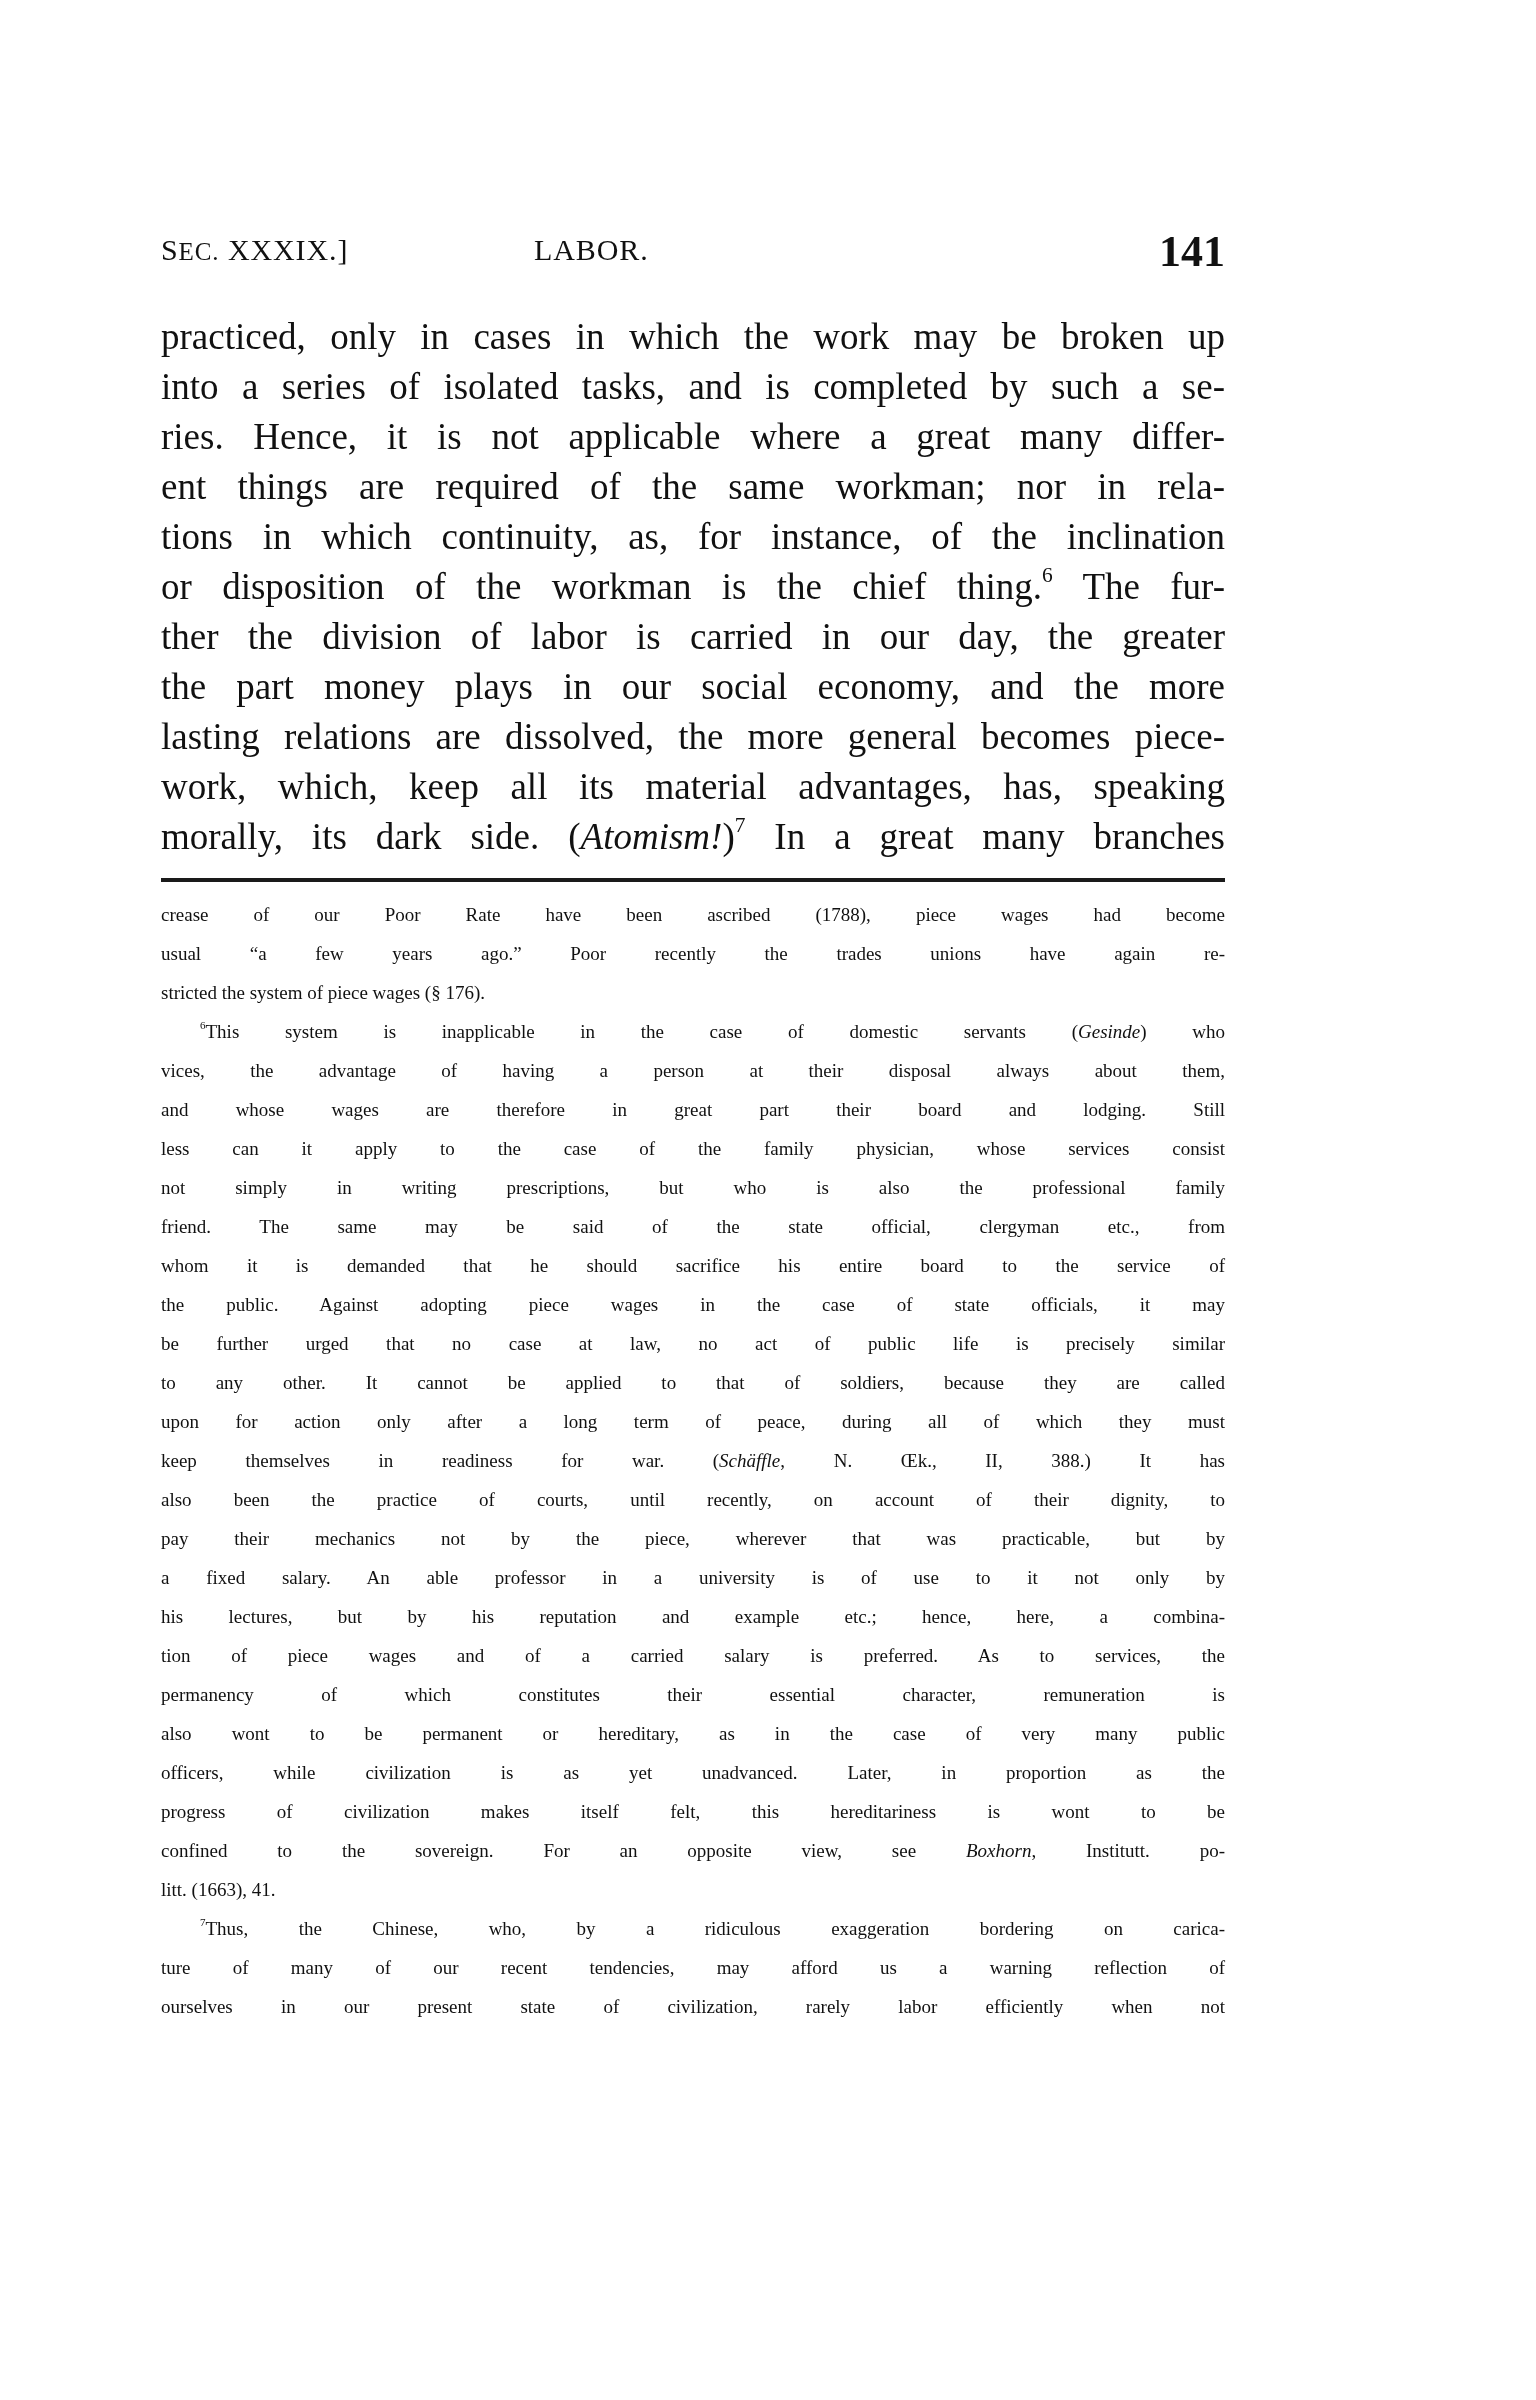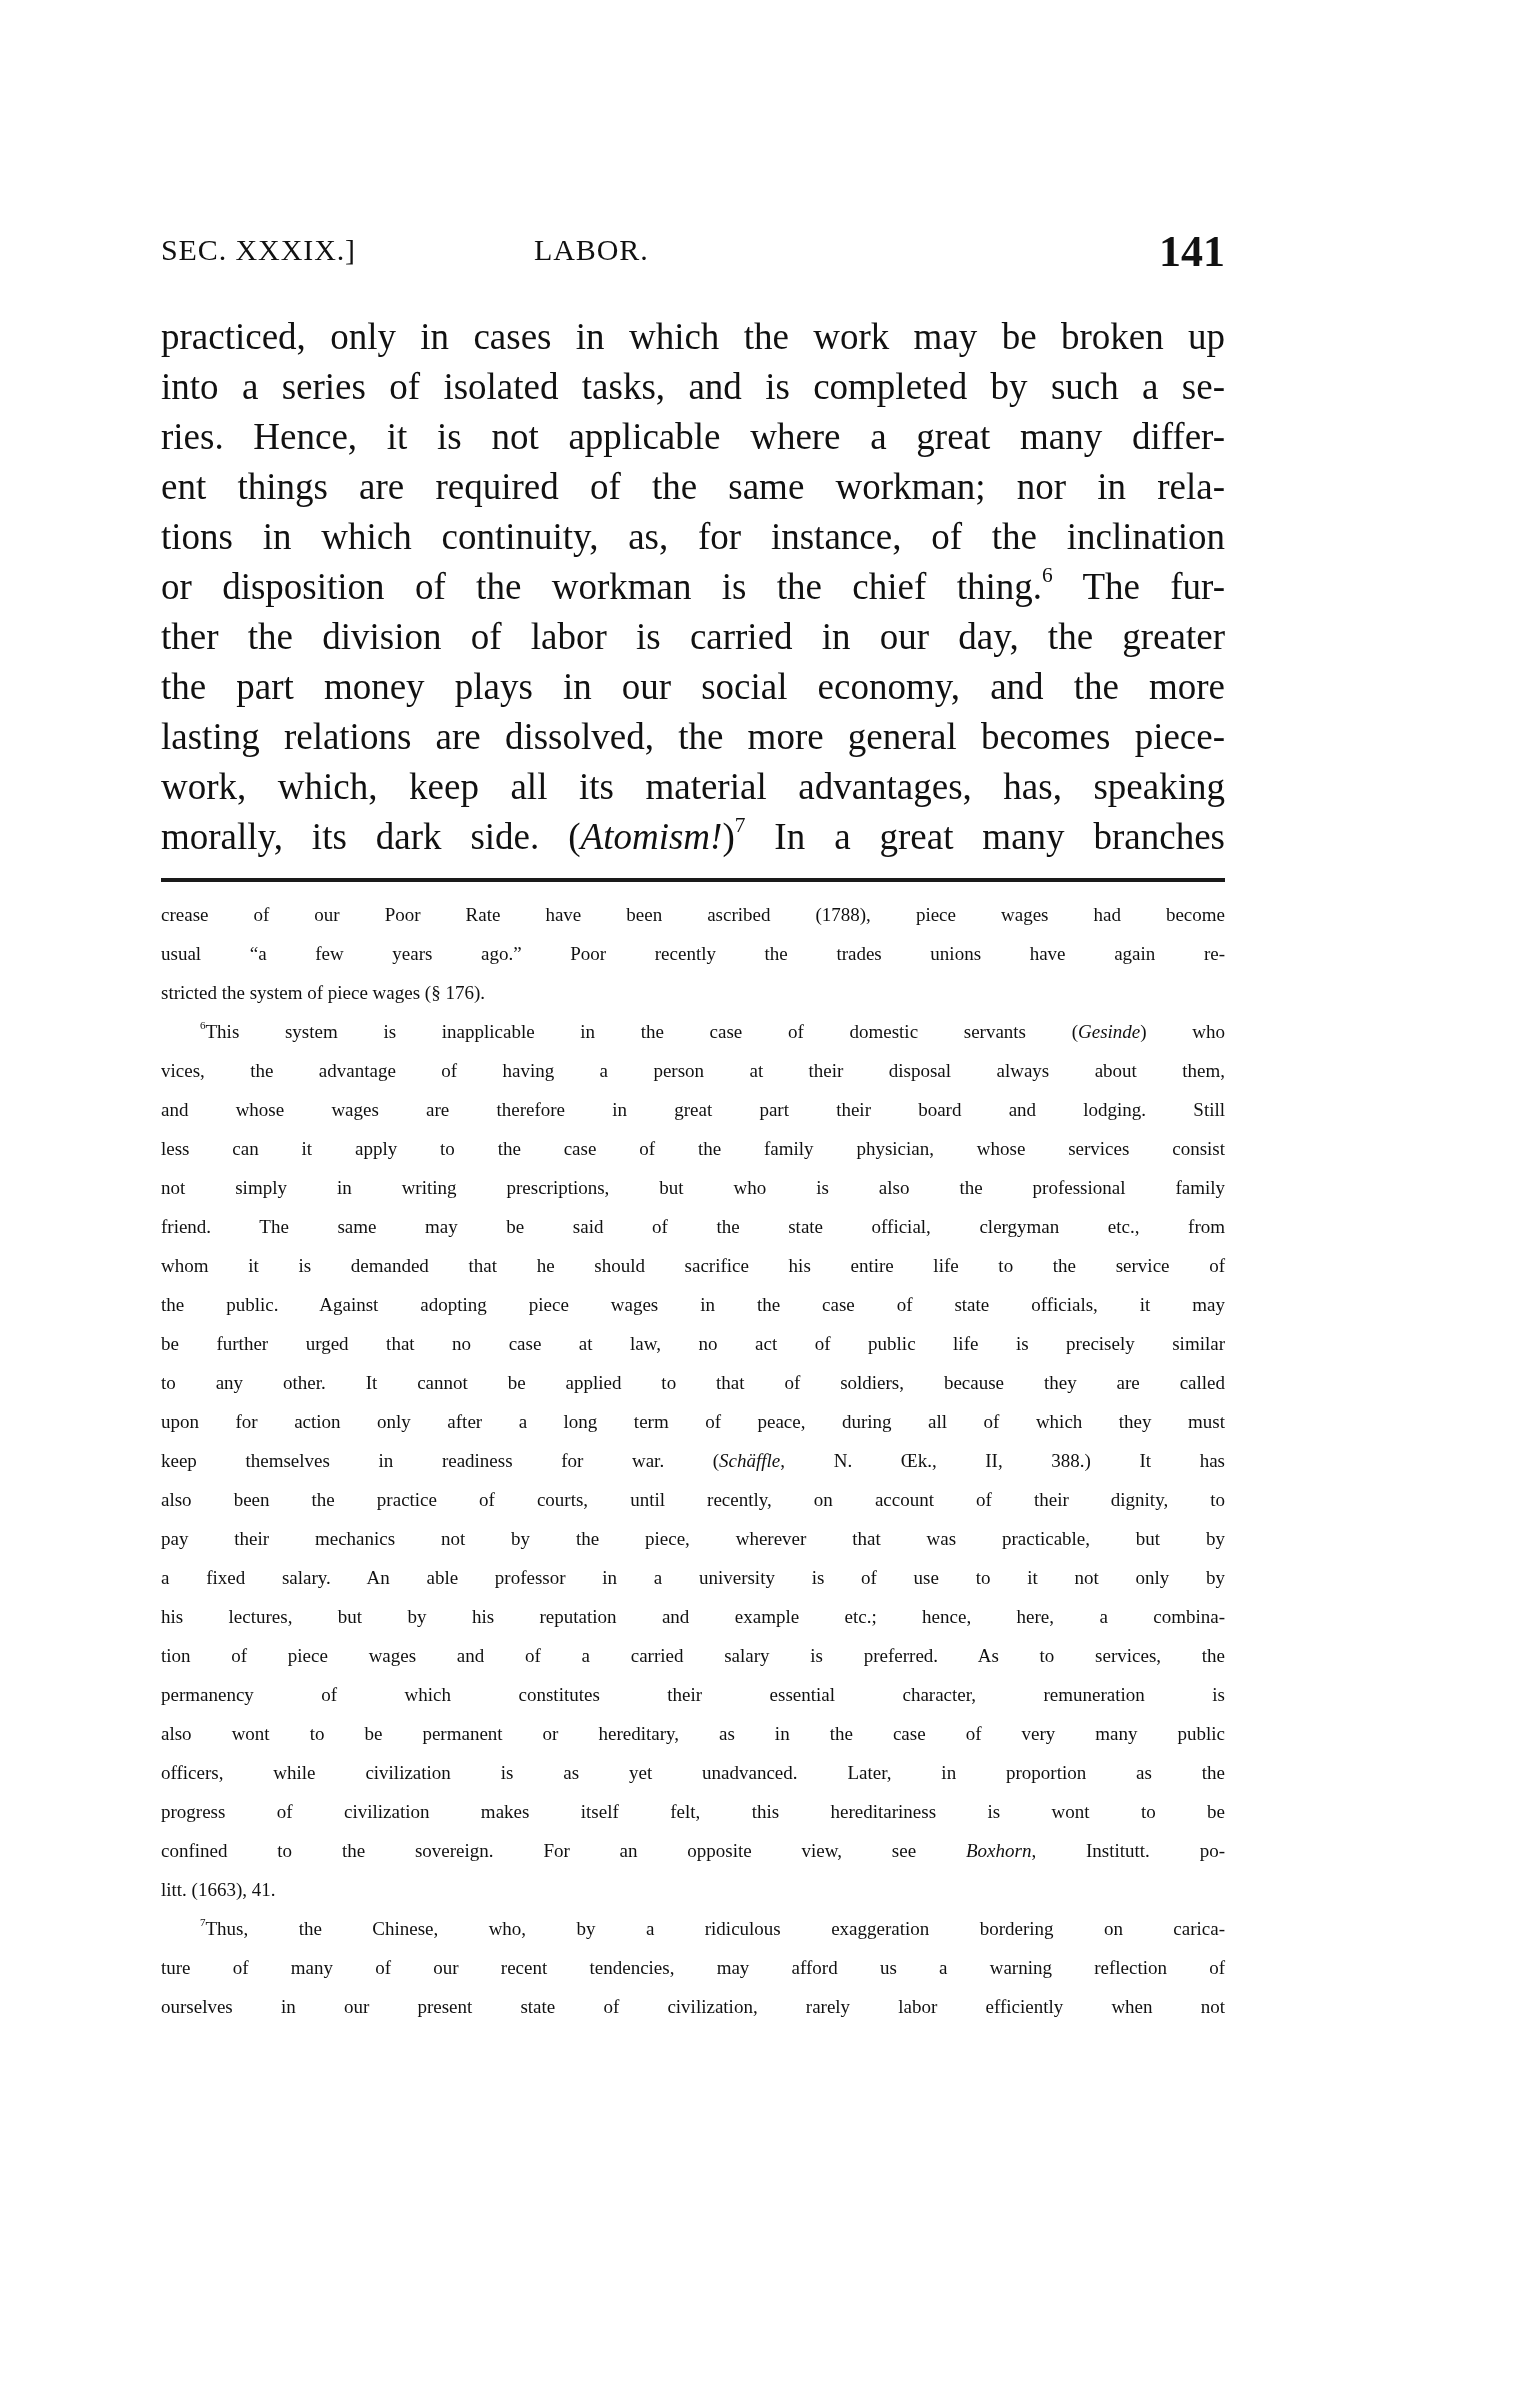--- a/index.html
+++ b/index.html
@@ -1,20 +1,20 @@
 <!DOCTYPE html>
 <html style="font-size:15px"><head>
 <meta charset="utf-8">
 <style>
   html, body { margin: 0; padding: 0; background: #ffffff; }
   body { width: 1536px; height: 2400px; position: relative; overflow: hidden; color: #111; }
   .page { position: absolute; left: 161px; top: 0; width: 1064px; font-family: "Liberation Serif", "DejaVu Serif", serif; }
   .running-head { position: absolute; top: 229px; left: 0; width: 1064px; height: 41px; font-size: 30px; line-height: 41px; }
   .rh-left { position: absolute; left: 0; top: 0; letter-spacing: 0.9px; }
-  .rh-left .sc { font-size: 30px; text-align: center; }
+  .rh-left .sc { font-size: 25px; text-align: center; }
   .rh-center { position: absolute; left: 373px; top: 0; letter-spacing: 0.9px; }
   .rh-right { position: absolute; right: 0; top: 1.9px; font-weight: bold; font-size: 44px; }
   .body-text { position: absolute; top: 312px; left: 0; width: 1064px; font-size: 37px; line-height: 50px; text-align: justify; }
   .body-text .line { display: block; height: 50px; text-align: justify; text-align-last: justify; white-space: nowrap; overflow: visible; }
   .body-text .line.last { text-align-last: justify; }
   sup { font-size: 58%; line-height: 0; vertical-align: 0.8em; }
   i { font-style: italic; }
   .rule { position: absolute; top: 878px; left: 0; width: 1064px; height: 3.7px; background: #1a1a1a; }
   .footnotes { position: absolute; top: 895px; left: 0; width: 1064px; font-size: 19px; line-height: 39px; }
   .footnotes .line { display: block; height: 39px; text-align: justify; text-align-last: justify; white-space: nowrap; }
@@ -52,21 +52,21 @@
     <span class="line">crease of our Poor Rate have been ascribed (1788), piece wages had become</span>
     <span class="line">usual “a few years ago.”  Poor recently the trades unions have again re-</span>
     <span class="line end">stricted the system of piece wages (§ 176).</span>
 
     <span class="line indent"><sup>6</sup><span>This system is inapplicable in the case of domestic servants (</span><i>Gesinde</i><span>) who</span></span>
     <span class="line">vices, the advantage of having a person at their disposal always about them,</span>
     <span class="line">and whose wages are therefore in great part their board and lodging.  Still</span>
     <span class="line">less can it apply to the case of the family physician, whose services consist</span>
     <span class="line">not simply in writing prescriptions, but who is also the professional family</span>
     <span class="line">friend.  The same may be said of the state official, clergyman etc., from</span>
-    <span class="line">whom it is demanded that he should sacrifice his entire life to the service of</span>
+    <span class="line">whom it is demanded that he should sacrifice his entire board to the service of</span>
     <span class="line">the public.  Against adopting piece wages in the case of state officials, it may</span>
     <span class="line">be further urged that no case at law, no act of public life is precisely similar</span>
     <span class="line">to any other.  It cannot be applied to that of soldiers, because they are called</span>
     <span class="line">upon for action only after a long term of peace, during all of which they must</span>
     <span class="line"><span>keep themselves in readiness for war.  (</span><i>Schäffle</i><span>, N. Œk., II, 388.)  It has</span></span>
     <span class="line">also been the practice of courts, until recently, on account of their dignity, to</span>
     <span class="line">pay their mechanics not by the piece, wherever that was practicable, but by</span>
     <span class="line">a fixed salary.  An able professor in a university is of use to it not only by</span>
     <span class="line">his lectures, but by his reputation and example etc.; hence, here, a combina-</span>
     <span class="line">tion of piece wages and of a carried salary is preferred.  As to services, the</span>

